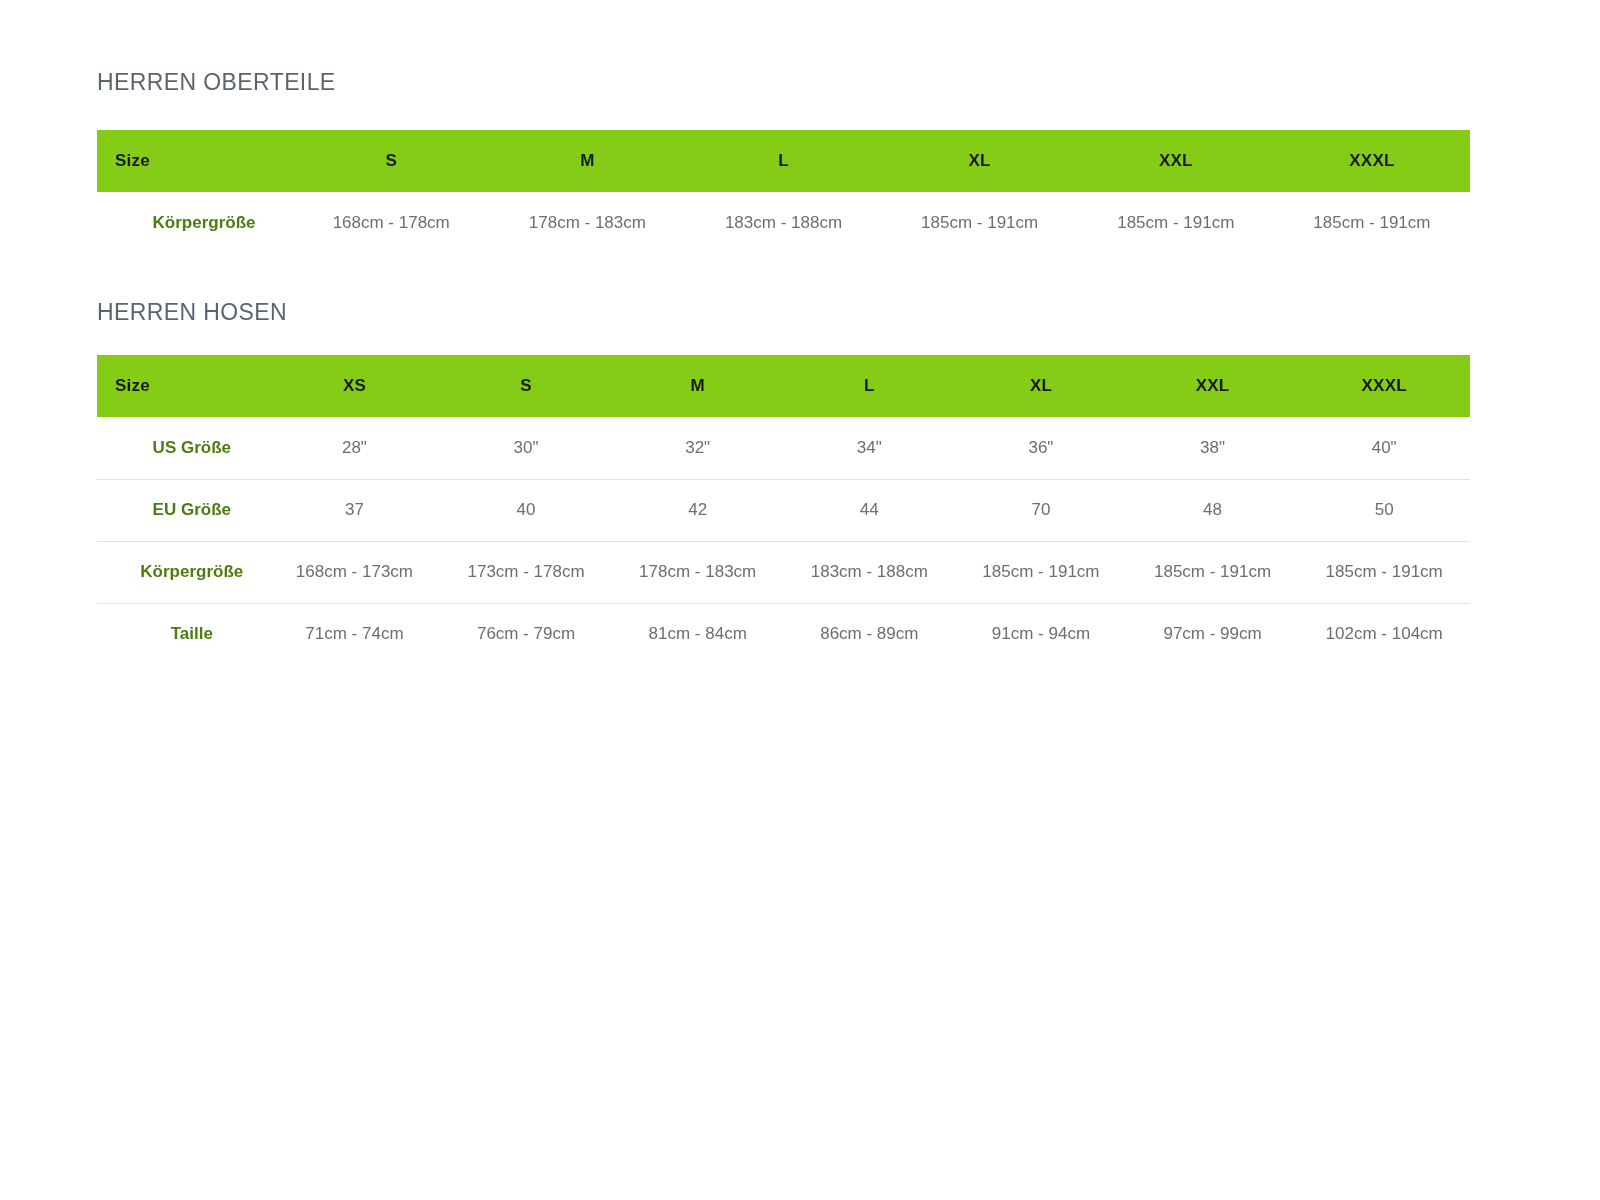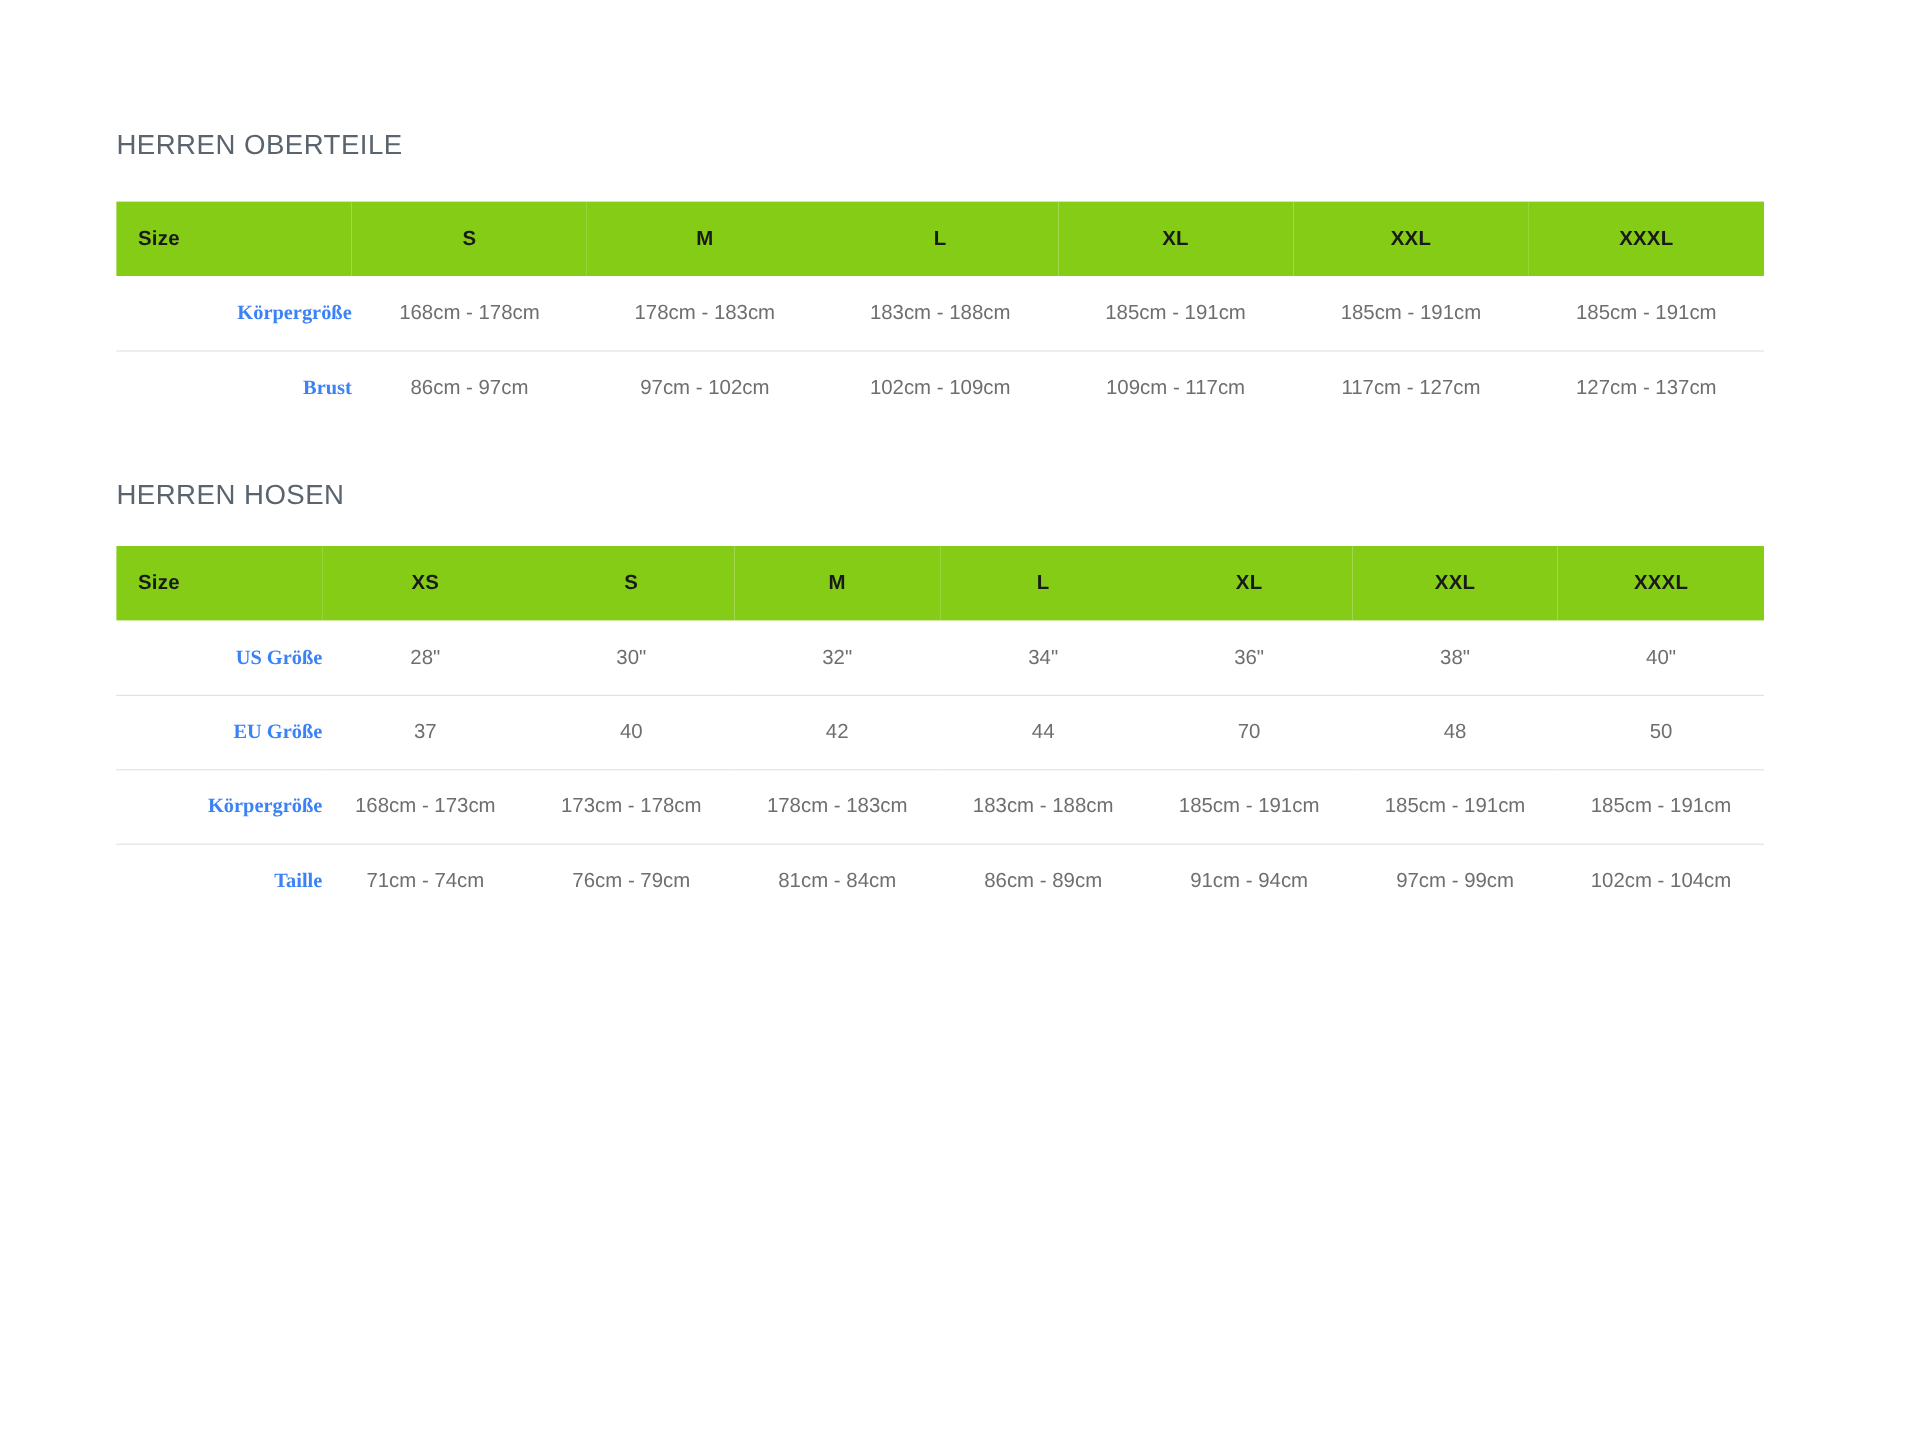--- a/index.html
+++ b/index.html
@@ -9,21 +9,21 @@
     background: #ffffff;
     font-family: "Liberation Sans", "DejaVu Sans", sans-serif;
   }
   body {
     width: 1600px;
     height: 1200px;
     overflow: hidden;
   }
   .page {
     padding-left: 97px;
-    padding-top: 106px;
+    padding-top: 68px;
     width: 1470px;
   }
   .section-title {
     margin: 0 0 34px 0;
     font-size: 23px;
     line-height: 28px;
     font-weight: 500;
     letter-spacing: 0.4px;
     color: #5a646e;
   }
@@ -51,25 +51,24 @@
     padding-left: 18px;
   }
   table.size-table tbody td {
     height: 62px;
     font-size: 17px;
     text-align: center;
     color: #6e6e6e;
     padding: 0;
   }
   table.size-table tbody td.label {
-    text-align: right;
+    text-align: center;
     padding-left: 18px;
     font-weight: bold;
-    color: #3b82f6;
-    font-family: Liberation Serif, serif;
+    color: #4d7c0f;
   }
   table.size-table tbody tr + tr td {
     border-top: 1px solid #e2e2e2;
   }
 </style>
 </head>
 <body>
 
 <div class="page">
 
@@ -90,29 +89,20 @@
       </thead>
       <tbody>
         <tr>
           <td class="label">Körpergröße</td>
           <td>168cm - 178cm</td>
           <td>178cm - 183cm</td>
           <td>183cm - 188cm</td>
           <td>185cm - 191cm</td>
           <td>185cm - 191cm</td>
           <td>185cm - 191cm</td>
-        </tr>
-        <tr>
-          <td class="label">Brust</td>
-          <td>86cm - 97cm</td>
-          <td>97cm - 102cm</td>
-          <td>102cm - 109cm</td>
-          <td>109cm - 117cm</td>
-          <td>117cm - 127cm</td>
-          <td>127cm - 137cm</td>
         </tr>
       </tbody>
     </table>
   </section>
 
   <section>
     <h2 class="section-title second">HERREN HOSEN</h2>
 
     <table class="size-table">
       <thead>

